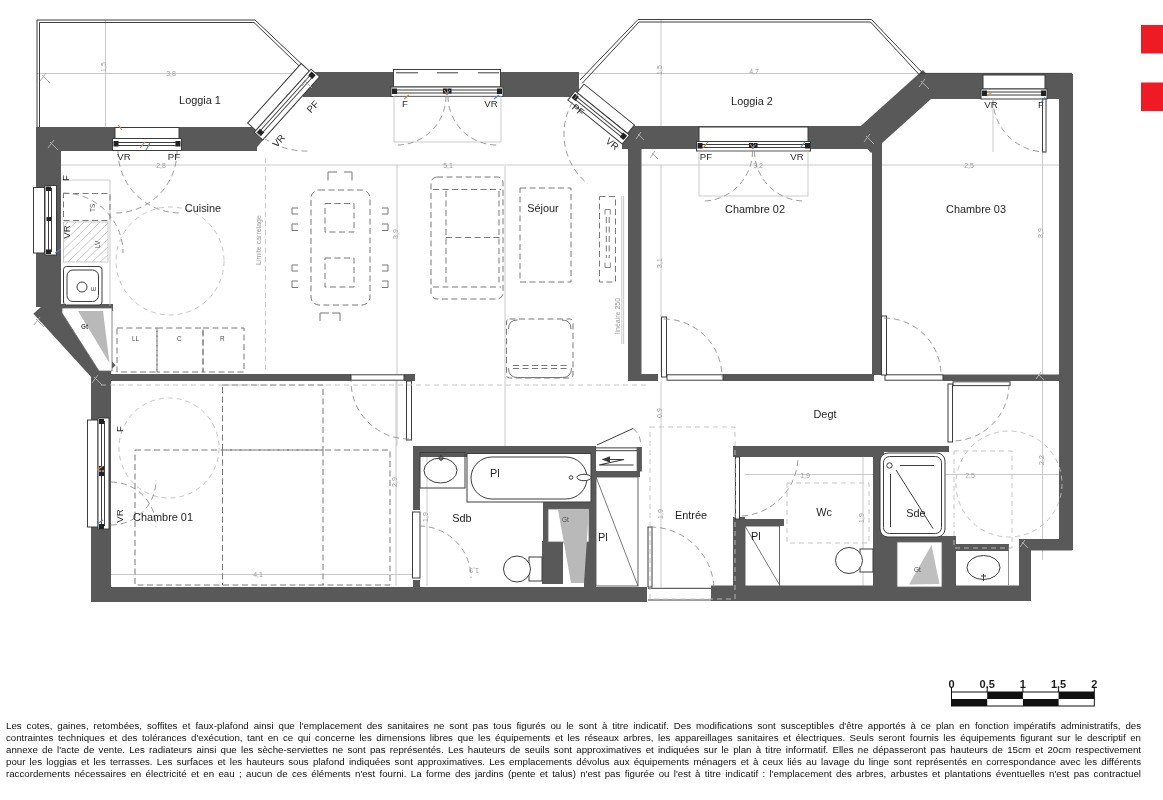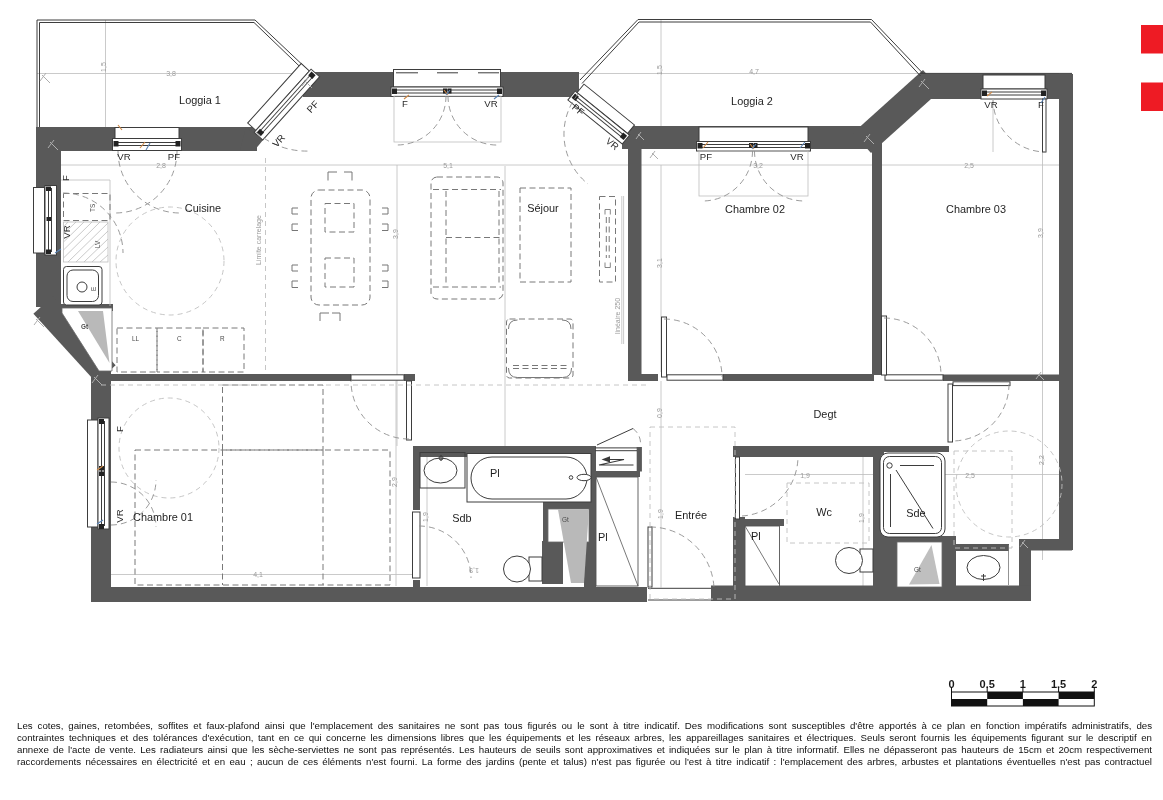--- a/index.html
+++ b/index.html
@@ -1,16 +1,16 @@
 <!DOCTYPE html>
 <html><head>
 <meta charset="utf-8">
 <style>
 html,body{margin:0;padding:0;background:#fff;width:1163px;height:800px;overflow:hidden;font-family:"Liberation Sans",sans-serif}
-.disc{position:absolute;left:17px;top:719.5px;width:1135px;font-size:9.7px;line-height:12.15px;color:#101010}
+.disc{position:absolute;left:6px;top:719.5px;width:1135px;font-size:9.7px;line-height:12.15px;color:#101010}
 .disc div{text-align:justify;text-align-last:justify}
 svg{position:absolute;left:0;top:0}
 text{font-family:"Liberation Sans",sans-serif}
 .w{fill:#595959}
 .ln{stroke:#3d3d3d;stroke-width:1;fill:none}
 .wf{fill:#fff;stroke:#3d3d3d;stroke-width:1}
 .fur{stroke:#787878;stroke-width:1;fill:none;stroke-dasharray:6 3.5}
 .lt{stroke:#bdbdbd;stroke-width:0.8;fill:none}
 .ltd{stroke:#c0c0c0;stroke-width:0.9;fill:none;stroke-dasharray:5 4}
 .arc{stroke:#909090;stroke-width:0.9;fill:none;stroke-dasharray:6 4}
@@ -613,14 +613,15 @@
 <rect x="987.2" y="692" width="35.7" height="7" fill="#111"></rect>
 <rect x="1058.6" y="692" width="35.7" height="7" fill="#111"></rect>
 <rect x="951.5" y="699" width="35.7" height="7" fill="#111"></rect>
 <rect x="1022.9" y="699" width="35.7" height="7" fill="#111"></rect>
 </g>
 </svg>
 <div class="disc">
 <div>Les cotes, gaines, retombées, soffites et faux-plafond ainsi que l'emplacement des sanitaires ne sont pas tous figurés ou le sont à titre indicatif. Des modifications sont susceptibles d'être apportés à ce plan en fonction impératifs administratifs, des</div>
 <div>contraintes techniques et des tolérances d'exécution, tant en ce qui concerne les dimensions libres que les équipements et les réseaux arbres, les appareillages sanitaires et électriques. Seuls seront fournis les équipements figurant sur le descriptif en</div>
 <div>annexe de l'acte de vente. Les radiateurs ainsi que les sèche-serviettes ne sont pas représentés. Les hauteurs de seuils sont approximatives et indiquées sur le plan à titre informatif. Elles ne dépasseront pas hauteurs de 15cm et 20cm respectivement</div>
+<div>pour les loggias et les terrasses. Les surfaces et les hauteurs sous plafond indiquées sont approximatives. Les emplacements dévolus aux équipements ménagers et à ceux liés au lavage du linge sont représentés en correspondance avec les différents</div>
 <div>raccordements nécessaires en électricité et en eau ; aucun de ces éléments n'est fourni. La forme des jardins (pente et talus) n'est pas figurée ou l'est à titre indicatif : l'emplacement des arbres, arbustes et plantations éventuelles n'est pas contractuel</div>
 </div>
 
 </body></html>

